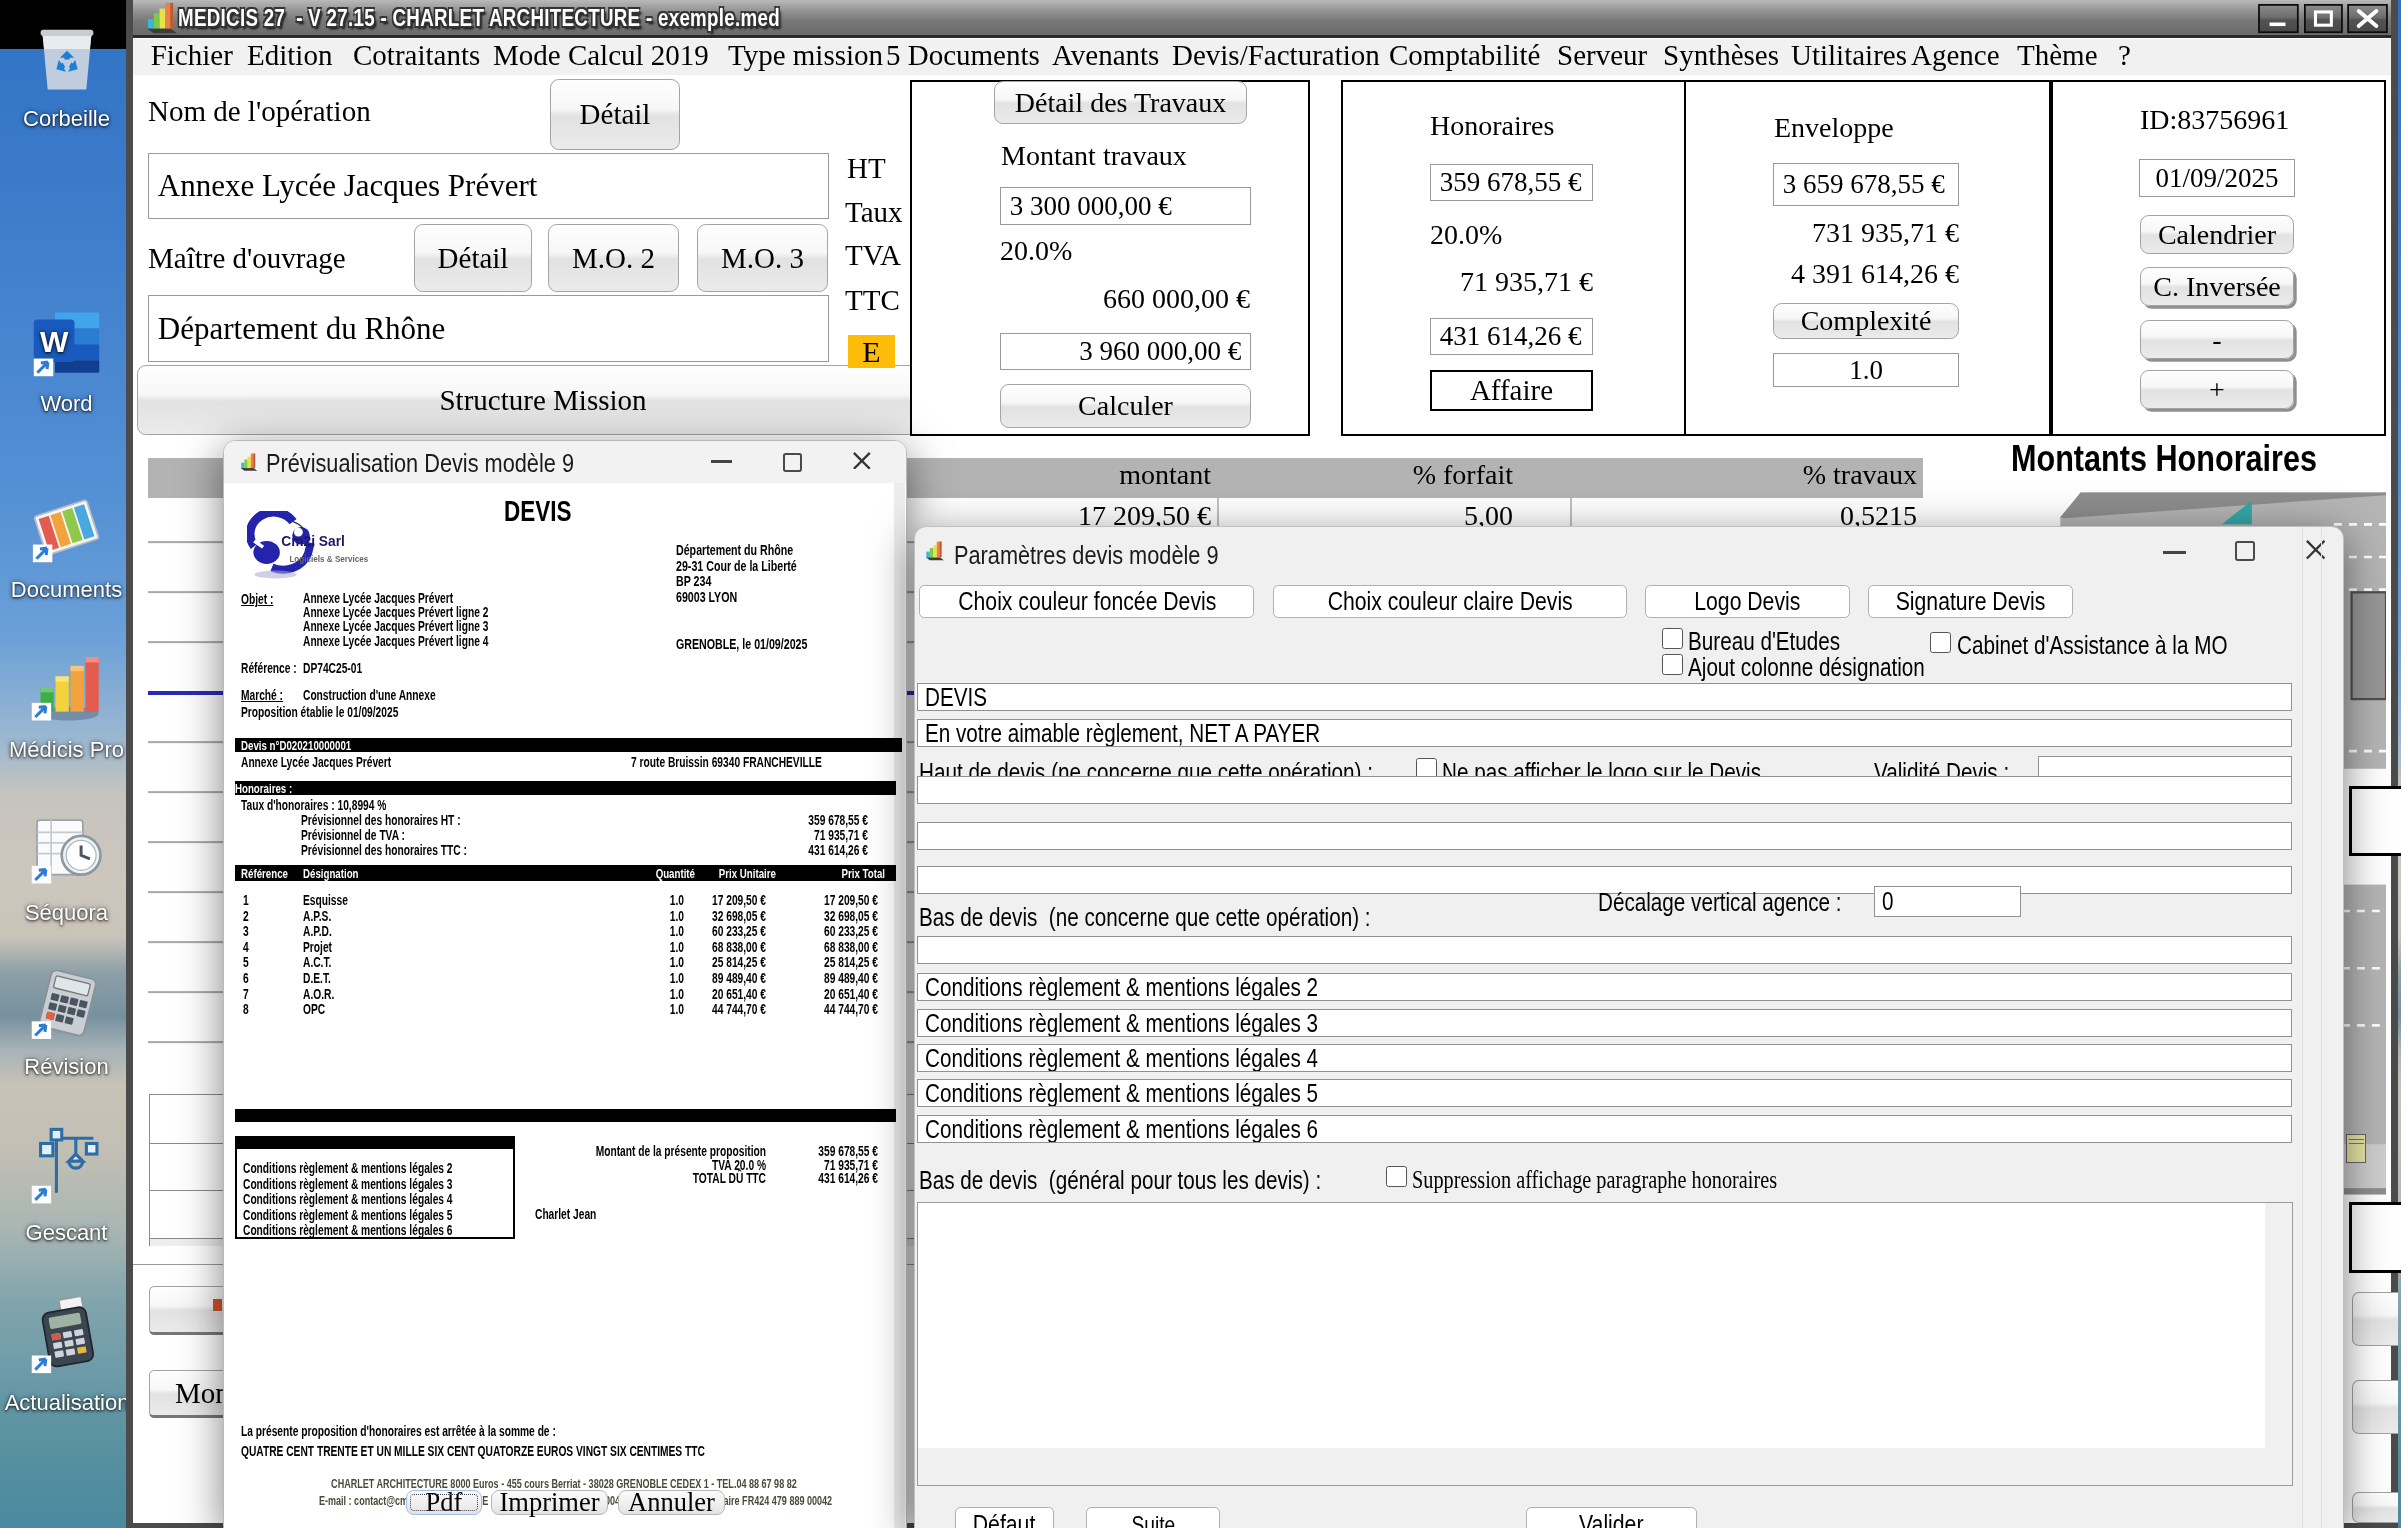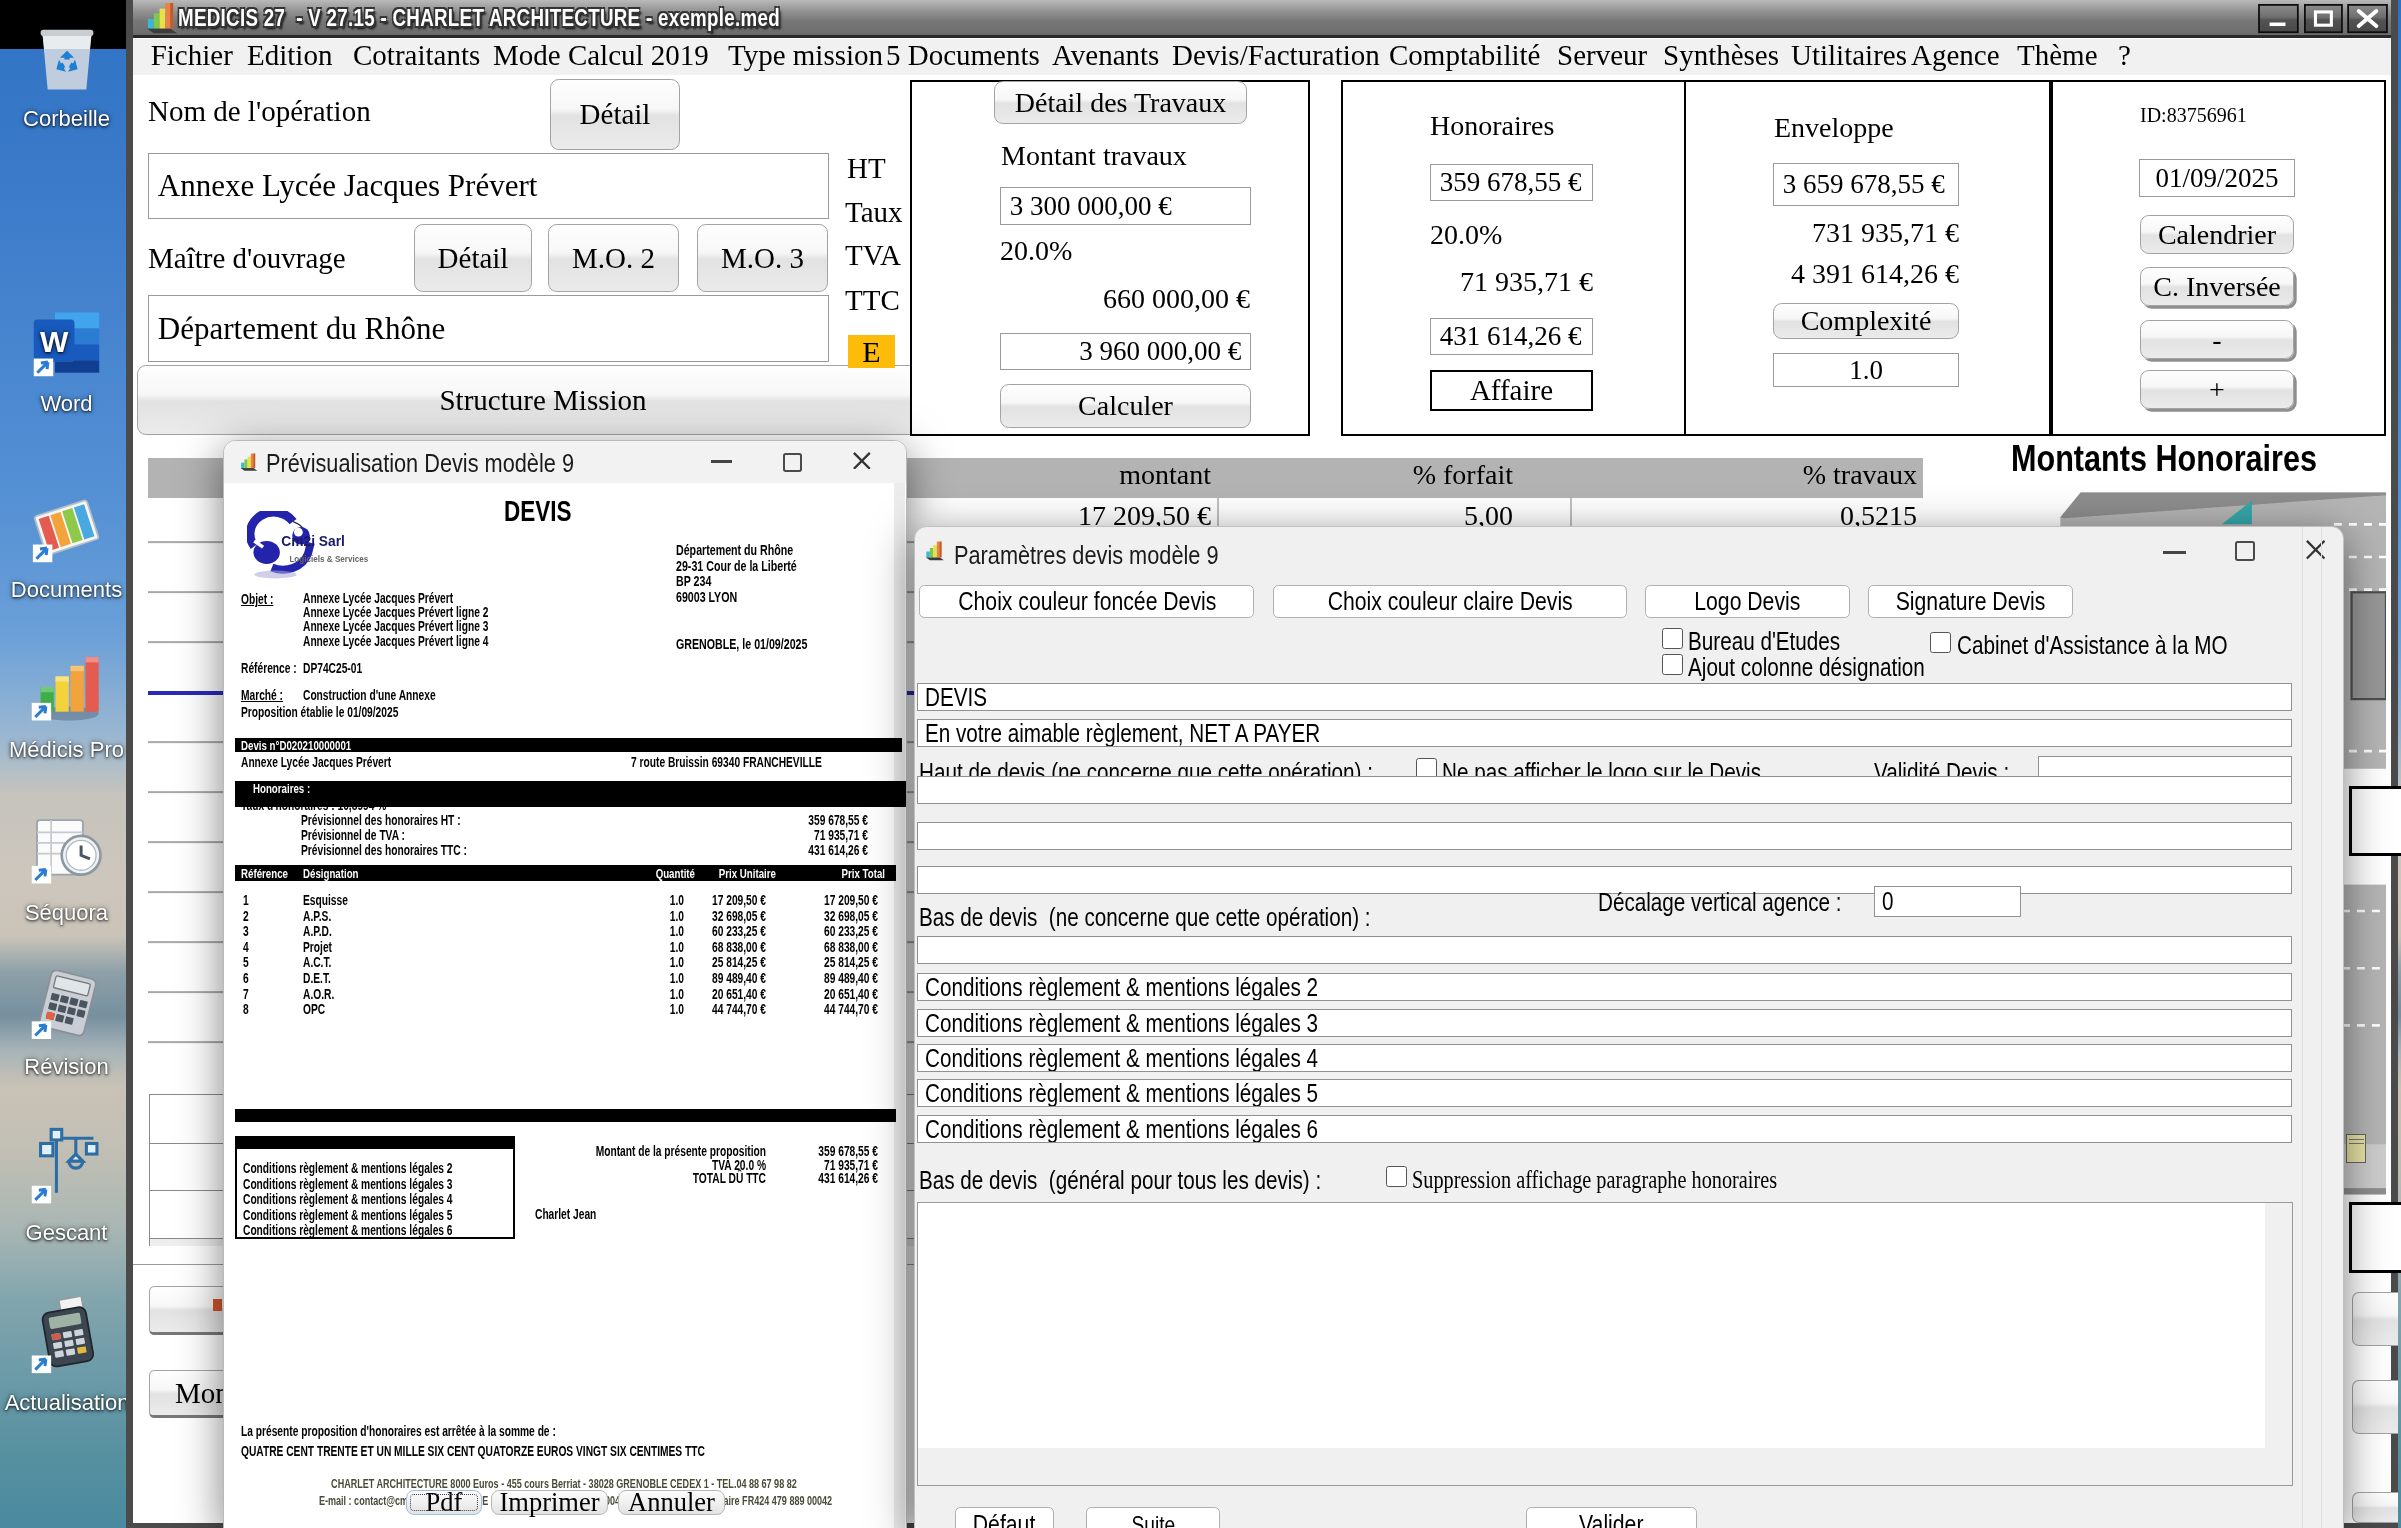--- a/index.html
+++ b/index.html
@@ -297,21 +297,21 @@
   <div class="abs" style="left:1297px;top:370px;width:163px;height:41px;border:2.7px solid #000;background:#fff;
        font-family:'Liberation Serif',serif;font-size:29px;display:flex;align-items:center;justify-content:center;box-sizing:border-box">Affaire</div>
 
   <div class="slabel" style="left:1641px;top:112px;font-size:28px">Enveloppe</div>
   <div class="sinput" style="left:1640px;top:163px;width:186px;height:43px;border-width:0.9px;font-size:27px">3 659 678,55 €</div>
   <div class="slabel" style="left:1826px;top:217px;font-size:28px;transform:translateX(-100%)">731 935,71 €</div>
   <div class="slabel" style="left:1826px;top:258px;font-size:28px;transform:translateX(-100%)">4 391 614,26 €</div>
   <div class="sbtn" style="left:1640px;top:303px;width:186px;height:36px;font-size:28px">Complexité</div>
   <div class="sinput" style="left:1640px;top:353px;width:186px;height:34px;border-width:0.9px;font-size:27px;justify-content:center">1.0</div>
 
-  <div class="slabel" style="left:2007px;top:104px;font-size:20px">ID:83756961</div>
+  <div class="slabel" style="left:2007px;top:104px;font-size:28px">ID:83756961</div>
   <div class="sinput" style="left:2006px;top:159px;width:156px;height:38px;border-width:0.9px;font-size:27px;justify-content:center">01/09/2025</div>
   <div class="sbtn" style="left:2007px;top:215px;width:154px;height:39px;font-size:28px">Calendrier</div>
   <div class="sbtn" style="left:2007px;top:267px;width:154px;height:39px;font-size:28px;box-shadow:2.7px 2.7px 0 #8f8f8f">C. Inversée</div>
   <div class="sbtn" style="left:2007px;top:320px;width:154px;height:39px;font-size:28px;box-shadow:2.7px 2.7px 0 #8f8f8f">-</div>
   <div class="sbtn" style="left:2007px;top:370px;width:154px;height:39px;font-size:28px;box-shadow:2.7px 2.7px 0 #8f8f8f">+</div>
 
   <div class="abs" style="left:15px;top:458px;width:1775px;height:41px;background:#b3b3b3"></div>
   <div class="slabel" style="left:1078px;top:459px;font-size:28px;transform:translateX(-100%)">montant</div>
   <div class="slabel" style="left:1380px;top:459px;font-size:28px;transform:translateX(-100%)">% forfait</div>
   <div class="slabel" style="left:1784px;top:459px;font-size:28px;transform:translateX(-100%)">% travaux</div>
@@ -414,21 +414,21 @@
     <div class="abs t" style="left:17px;top:177px">Référence :</div>
     <div class="abs t" style="left:79px;top:177px">DP74C25-01</div>
     <div class="abs t" style="left:17px;top:204px;text-decoration:underline">Marché :</div>
     <div class="abs t" style="left:79px;top:204px">Construction d'une Annexe</div>
     <div class="abs t" style="left:17px;top:221px">Proposition établie le 01/09/2025</div>
 
     <div class="abs" style="left:10.6px;top:255px;width:661px;height:14px;background:#000;color:#fff;font-size:13.3px;padding-left:6.2px"><span class="t" style="display:inline-block">Devis n°D020210000001</span></div>
     <div class="abs t" style="left:17px;top:271px">Annexe Lycée Jacques Prévert</div>
     <div class="abs t" style="left:407px;top:271px">7 route Bruissin 69340 FRANCHEVILLE</div>
 
-    <div class="abs" style="left:10.6px;top:298px;width:661px;height:26px;background:#000;color:#fff;font-size:13.3px;padding-left:18px"><span class="t" style="display:inline-block">Honoraires :</span></div>
+    <div class="abs" style="left:10.6px;top:298px;width:661px;height:14px;background:#000;color:#fff;font-size:13.3px;padding-left:0"><span class="t" style="display:inline-block">Honoraires :</span></div>
     <div class="abs t" style="left:17px;top:314px">Taux d'honoraires : 10,8994 %</div>
     <div class="abs t" style="left:77px;top:329px">Prévisionnel des honoraires HT :</div>
     <div class="abs tr" style="left:644px;top:329px">359 678,55 €</div>
     <div class="abs t" style="left:77px;top:344px">Prévisionnel de TVA :</div>
     <div class="abs tr" style="left:644px;top:344px">71 935,71 €</div>
     <div class="abs t" style="left:77px;top:359px">Prévisionnel des honoraires TTC :</div>
     <div class="abs tr" style="left:644px;top:359px">431 614,26 €</div>
 
     <div class="abs" style="left:10.6px;top:382px;width:661px;height:16px;background:#000;color:#fff;font-size:13.3px">
       <span class="abs t" style="left:6.2px;top:0.9px">Référence</span>

